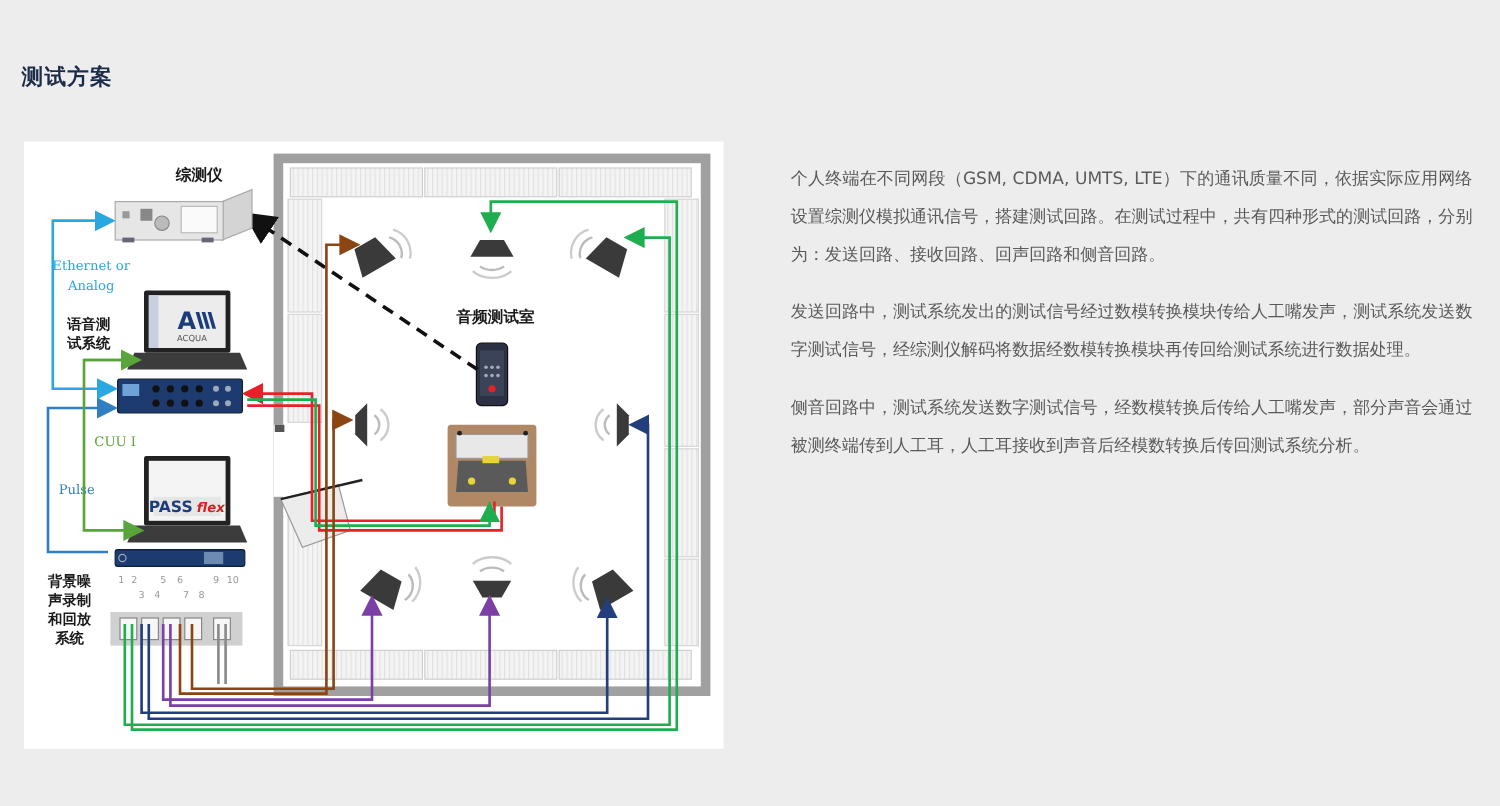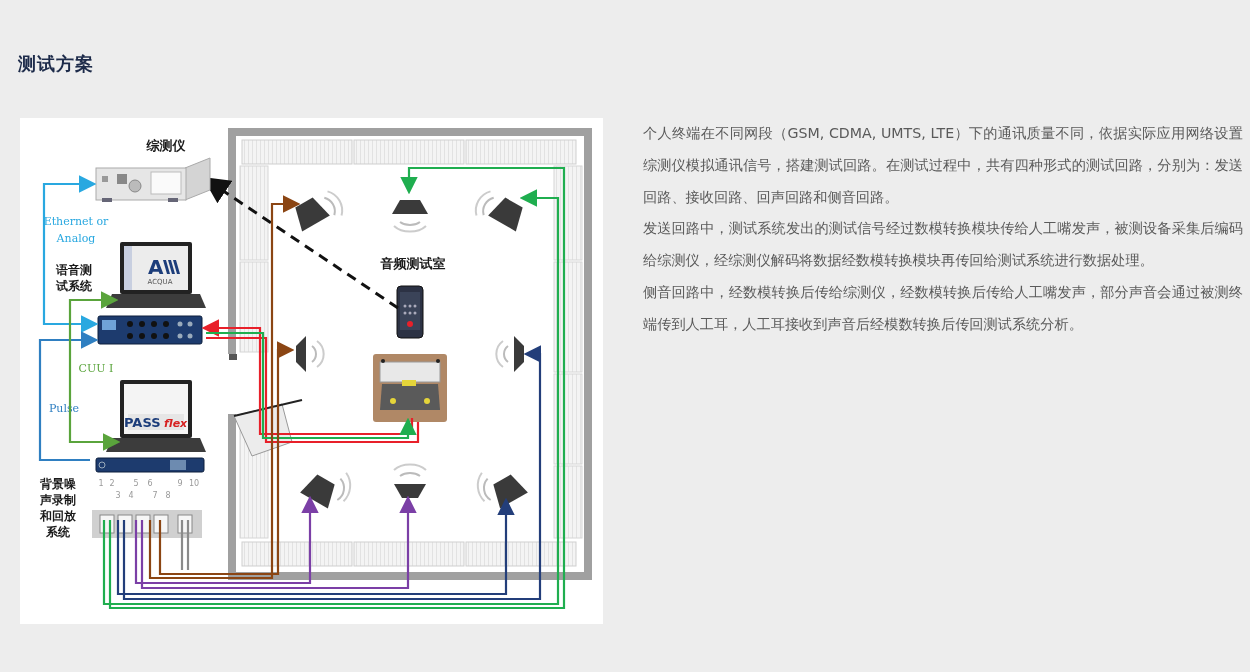--- a/index.html
+++ b/index.html
@@ -17,21 +17,21 @@
   }
   .diagram-panel {
     position:absolute; left:20px; top:118px; width:583px; height:506px;
     background:#ffffff;
   }
   .diagram-panel svg { position:absolute; left:0; top:0; }
   .desc {
     position:absolute; left:643px; top:118px; width:600px;
     color:#5a5a5a; font-size:14.2px; line-height:31.8px;
   }
-  .desc p { margin:0; text-align:justify; }
+  .desc p { margin:16px; text-align:justify; }
   .lbl-cn { font-weight:bold; fill:#1a1a1a; font-family:"DejaVu Sans",sans-serif; }
   .lbl-serif { font-family:"DejaVu Serif","Liberation Serif",serif; }
 </style>
 </head>
 <body>
 
 <div class="page-title">测试方案</div>
 
 <div class="diagram-panel">
   <svg width="583" height="506" viewBox="0 0 583 506" xmlns="http://www.w3.org/2000/svg">
@@ -275,15 +275,15 @@
       <path d="M90,402 L90,490 L544,490 L544,50 L389,50 L389,72" stroke="#1fae4f" marker-end="url(#ah-green)"></path>
 
       <path d="M162,402 L162,452" stroke="#8a8a8a"></path>
       <path d="M168,402 L168,452" stroke="#8a8a8a"></path>
     </g>
   </svg>
 </div>
 
 <div class="desc">
   <p>个人终端在不同网段（GSM, CDMA, UMTS, LTE）下的通讯质量不同，依据实际应用网络设置综测仪模拟通讯信号，搭建测试回路。在测试过程中，共有四种形式的测试回路，分别为：发送回路、接收回路、回声回路和侧音回路。</p>
-  <p>发送回路中，测试系统发出的测试信号经过数模转换模块传给人工嘴发声，被测设备采集后编码给综测仪，经综测仪解码将数据经数模转换模块再传回给测试系统进行数据处理。</p>
-  <p>侧音回路中，经数模转换后传给综测仪，经数模转换后传给人工嘴发声，部分声音会通过被测终端传到人工耳，人工耳接收到声音后经模数转换后传回测试系统分析。</p>
+  <p>发送回路中，测试系统发出的测试信号经过数模转换模块传给人工嘴发声，测试系统发送数字测试信号，经综测仪解码将数据经数模转换模块再传回给测试系统进行数据处理。</p>
+  <p>侧音回路中，测试系统发送数字测试信号，经数模转换后传给人工嘴发声，部分声音会通过被测终端传到人工耳，人工耳接收到声音后经模数转换后传回测试系统分析。</p>
 </div>
 
 </body></html>

